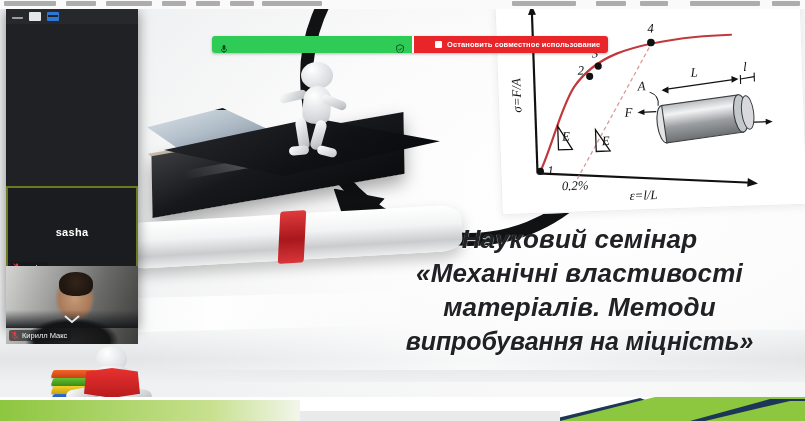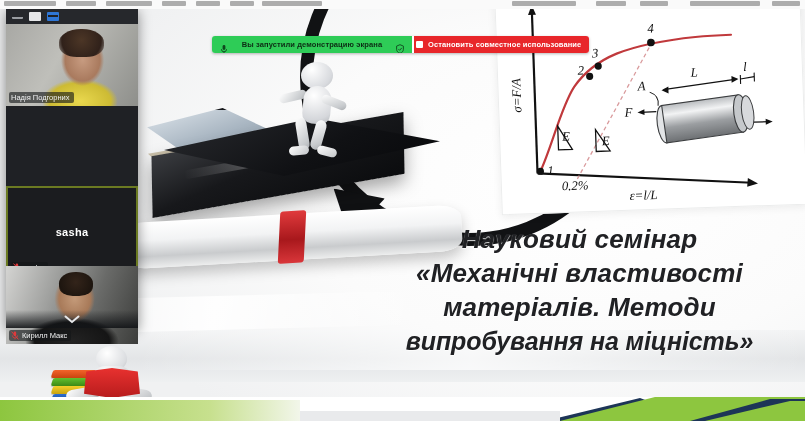--- a/index.html
+++ b/index.html
@@ -220,21 +220,21 @@
     width: 10px; height: 10px; flex: 0 0 auto; opacity: .9;
   }
   .share-green .msg {
     font-size: 7.5px; font-weight: bold; color: #0d2c14;
     white-space: nowrap; letter-spacing: .1px;
     flex: 1 1 auto; text-align: center;
   }
   .share-stop {
     display: flex; align-items: center; gap: 5px;
     background: #e8262a;
-    padding: 0 8px 0 2px;
+    padding: 0 8px 0 21px;
     border-left: 2px solid #ffffff;
     justify-content: space-between;
   }
   .share-stop .sq {
     width: 7px; height: 7px; background: #ffffff; border-radius: 1px; flex: 0 0 auto;
   }
   .share-stop .lbl {
     font-size: 7.5px; font-weight: bold; color: #ffffff; white-space: nowrap; letter-spacing: .1px;
   }
 
@@ -477,21 +477,20 @@
 
   <div class="share-bar">
     <div class="share-green">
       <span class="left-ic">
         <svg viewBox="0 0 10 10" xmlns="http://www.w3.org/2000/svg">
           <rect x="3.6" y="1" width="2.8" height="5" rx="1.4" fill="#0d3a18"></rect>
           <path d="M2.4 5.2a2.6 2.6 0 0 0 5.2 0" fill="none" stroke="#0d3a18" stroke-width="0.9"></path>
           <line x1="5" y1="7.8" x2="5" y2="9.2" stroke="#0d3a18" stroke-width="0.9"></line>
         </svg>
       </span>
-      <span class="msg">Вы запустили демонстрацию экрана</span>
       <span class="right-ic">
         <svg viewBox="0 0 10 10" xmlns="http://www.w3.org/2000/svg">
           <path d="M5 .7 1.6 2.1v3.2c0 2 1.5 3.4 3.4 4 1.9-.6 3.4-2 3.4-4V2.1z" fill="none" stroke="#0d3a18" stroke-width="0.9"></path>
           <path d="M3.4 5.1 4.6 6.3 6.8 3.9" fill="none" stroke="#0d3a18" stroke-width="0.9"></path>
         </svg>
       </span>
     </div>
     <div class="share-stop">
       <span class="sq"></span>
       <span class="lbl">Остановить совместное использование</span>
@@ -501,26 +500,20 @@
   <div class="vid-panel">
 
     <div class="vid-head">
       <span class="hbtn minimize"></span>
       <span class="hbtn square"></span>
       <span class="hbtn grid"></span>
     </div>
 
     <div class="vid-stack">
 
-      <div class="tile" style="top:0; height:82px;">
-        <div class="feed feed-nadia"></div>
-        <div class="nametag">
-          <span class="nm">Надія Подгорних</span>
-        </div>
-      </div>
 
 
       <div class="tile active" style="top:162px; height:92px;">
         <div class="feed feed-sasha-dark"></div>
         <div class="tile-initial">sasha</div>
         <div class="nametag">
           <span class="mic-muted">
             <svg viewBox="0 0 8 9" xmlns="http://www.w3.org/2000/svg">
               <rect x="2.6" y="0.6" width="2.6" height="4.4" rx="1.3" fill="#e03a3c"></rect>
               <path d="M1.4 4.4a2.6 2.6 0 0 0 5.2 0" fill="none" stroke="#e03a3c" stroke-width="0.8"></path>

